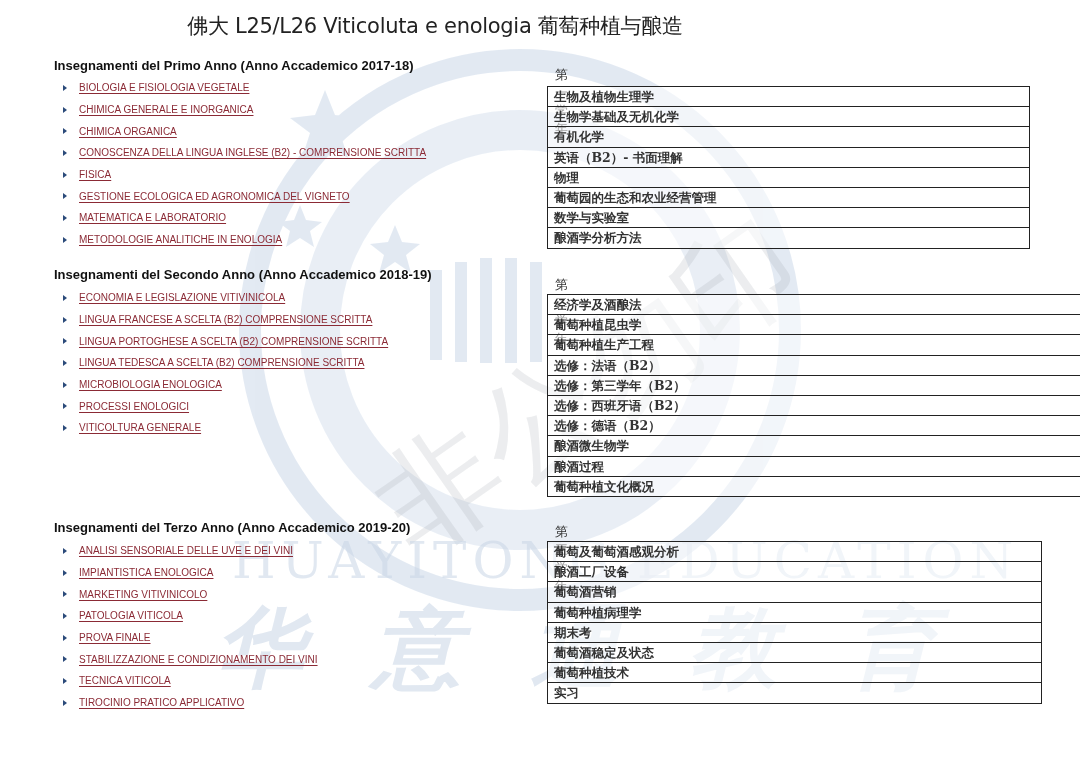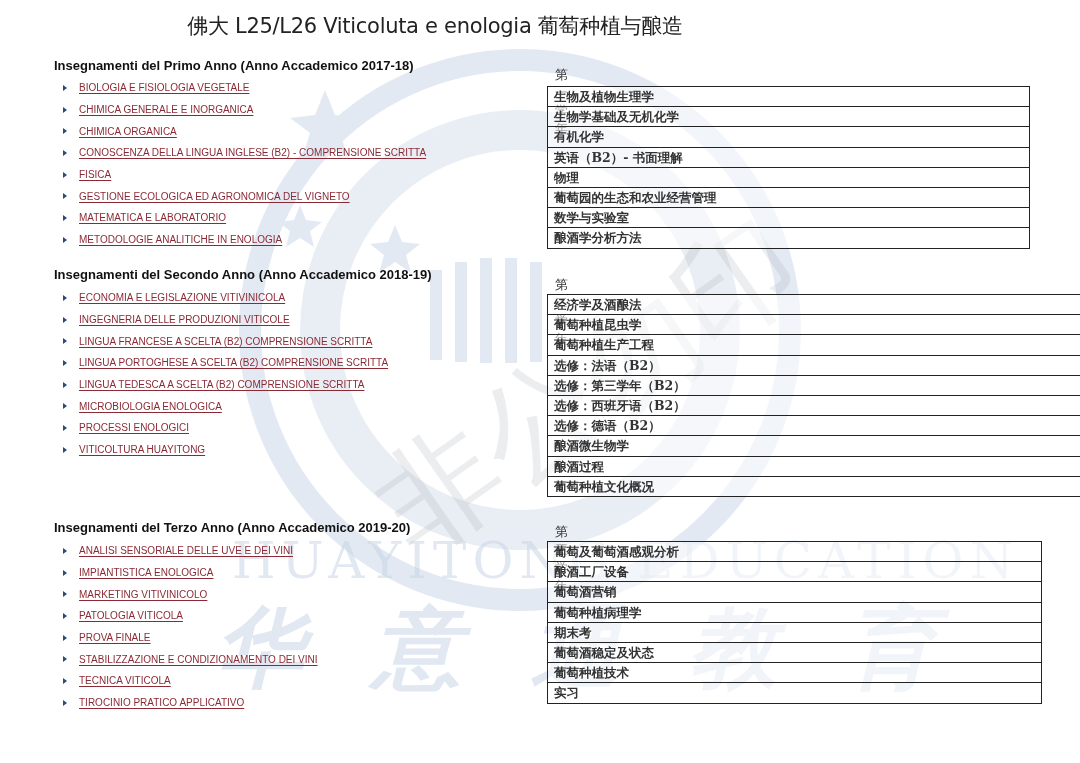--- a/index.html
+++ b/index.html
@@ -110,45 +110,41 @@
   </ul>
 
   <div class="section-heading" style="top:267px">Insegnamenti del Secondo Anno (Anno Accademico 2018-19)</div>
   <ul class="course-list" style="top:287px">
     <li class="course-item">
         <span class="bullet"></span>
         <a class="course-link">ECONOMIA E LEGISLAZIONE VITIVINICOLA</a>
       </li>
     <li class="course-item">
         <span class="bullet"></span>
-        <a class="course-link">INGEGNERIA DELLE PRODUZIONI VITICOLE</a>
-      </li>
-    <li class="course-item">
-        <span class="bullet"></span>
         <a class="course-link">LINGUA FRANCESE A SCELTA (B2) COMPRENSIONE SCRITTA</a>
       </li>
     <li class="course-item">
         <span class="bullet"></span>
         <a class="course-link">LINGUA PORTOGHESE A SCELTA (B2) COMPRENSIONE SCRITTA</a>
       </li>
     <li class="course-item">
         <span class="bullet"></span>
         <a class="course-link">LINGUA TEDESCA A SCELTA (B2) COMPRENSIONE SCRITTA</a>
       </li>
     <li class="course-item">
         <span class="bullet"></span>
         <a class="course-link">MICROBIOLOGIA ENOLOGICA</a>
       </li>
     <li class="course-item">
         <span class="bullet"></span>
         <a class="course-link">PROCESSI ENOLOGICI</a>
       </li>
     <li class="course-item">
         <span class="bullet"></span>
-        <a class="course-link">VITICOLTURA HUAYITONG</a>
+        <a class="course-link">VITICOLTURA GENERALE</a>
       </li>
   </ul>
 
   <div class="section-heading" style="top:520px">Insegnamenti del Terzo Anno (Anno Accademico 2019-20)</div>
   <ul class="course-list" style="top:540px">
     <li class="course-item">
         <span class="bullet"></span>
         <a class="course-link">ANALISI SENSORIALE DELLE UVE E DEI VINI</a>
       </li>
     <li class="course-item">

